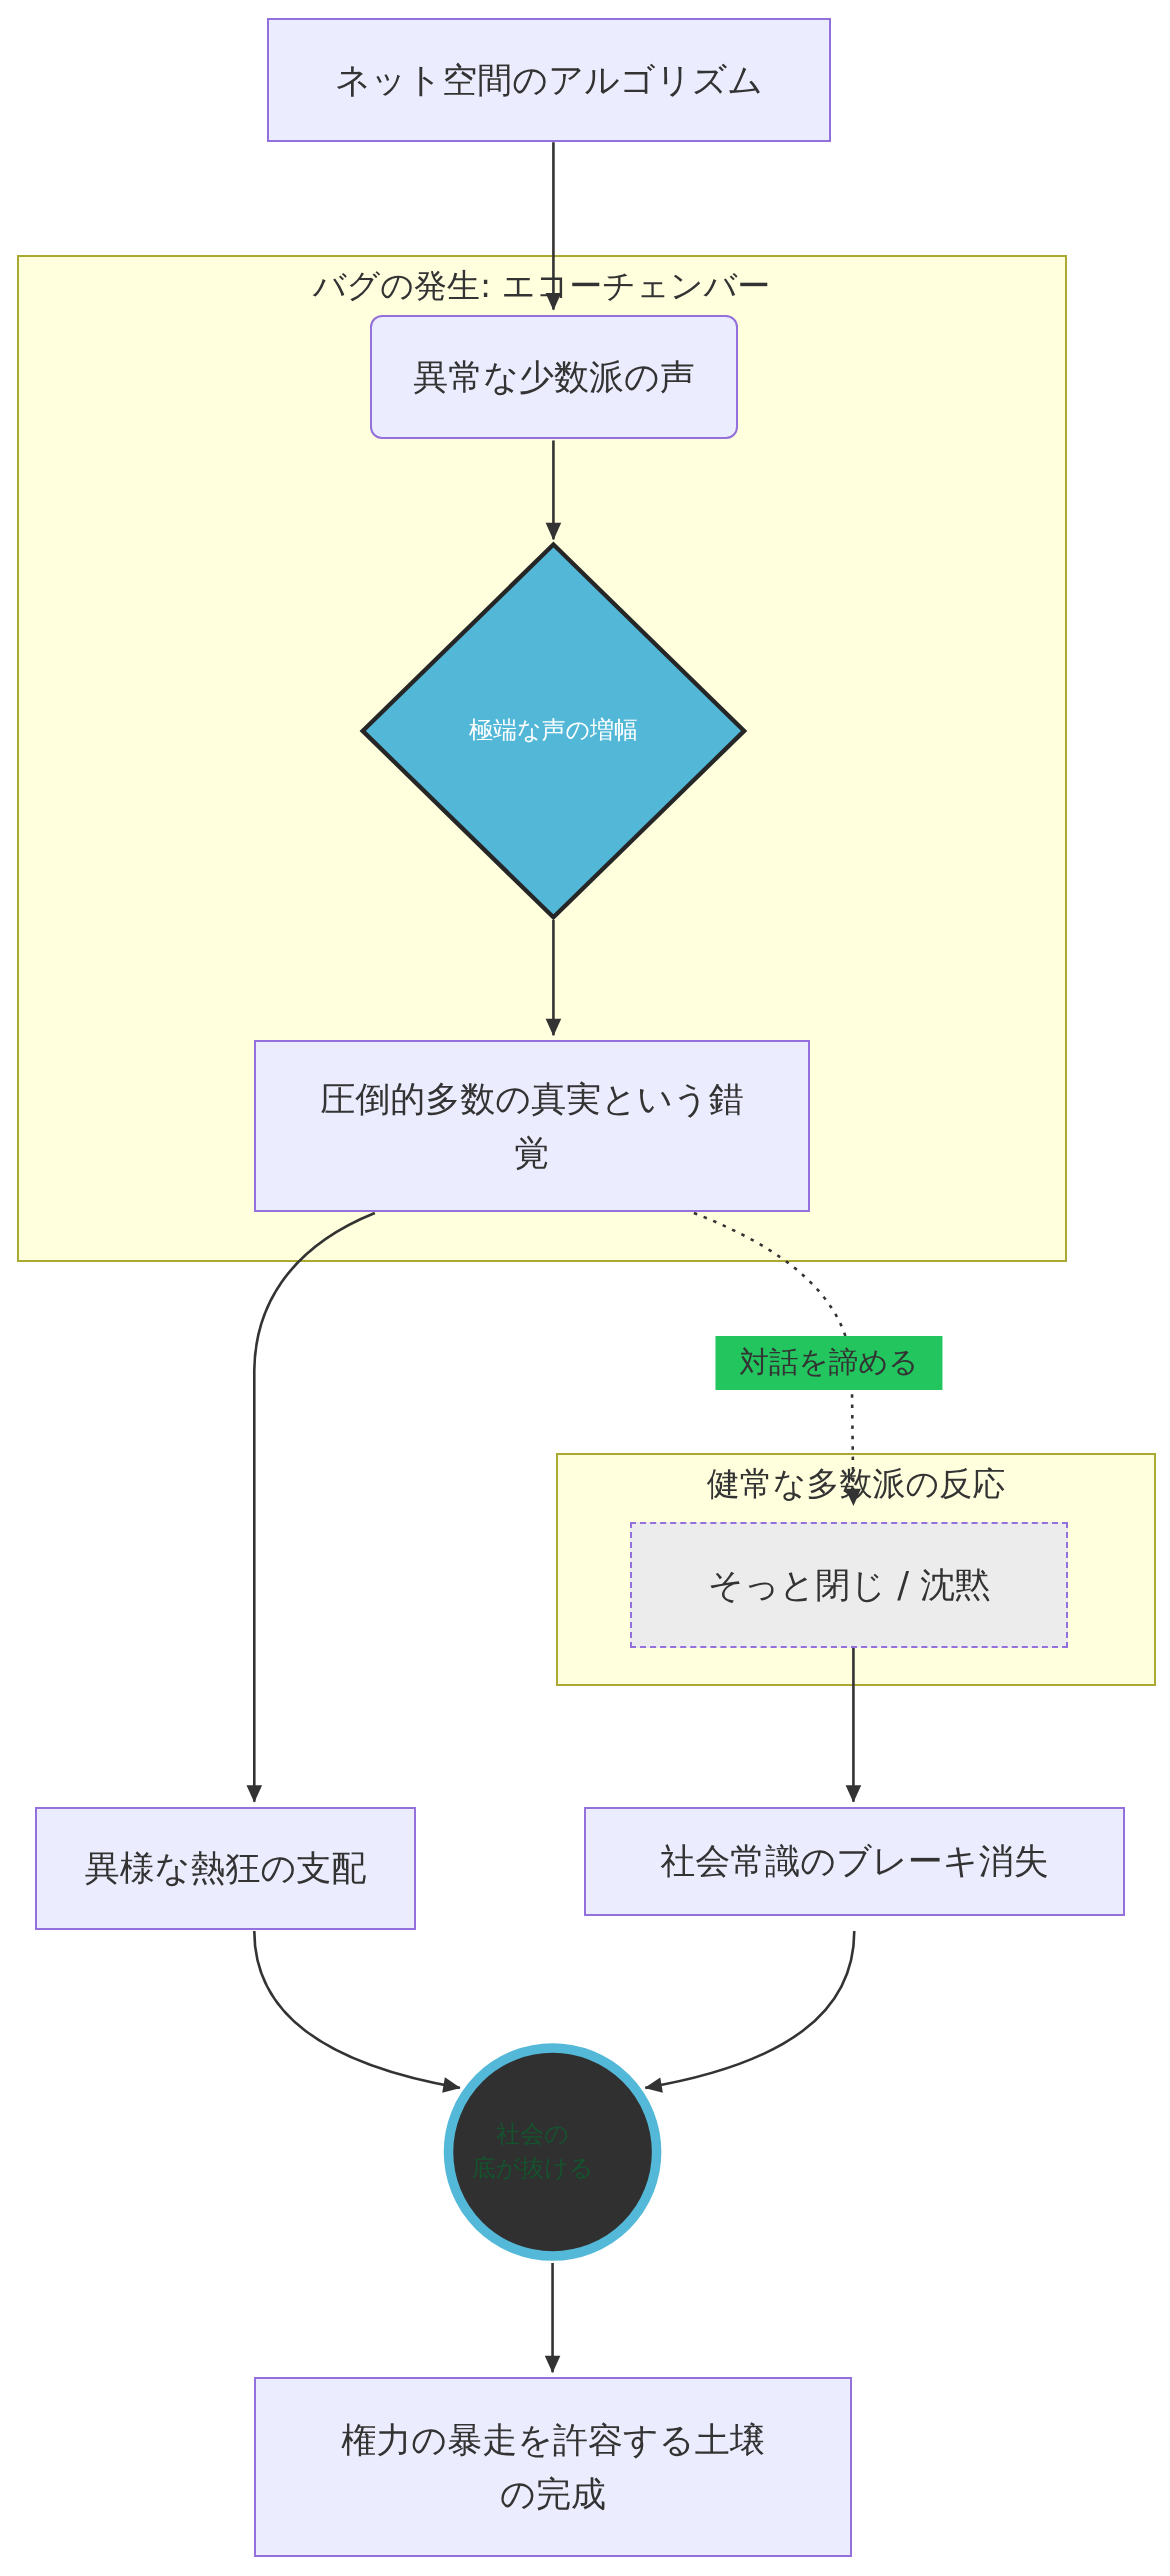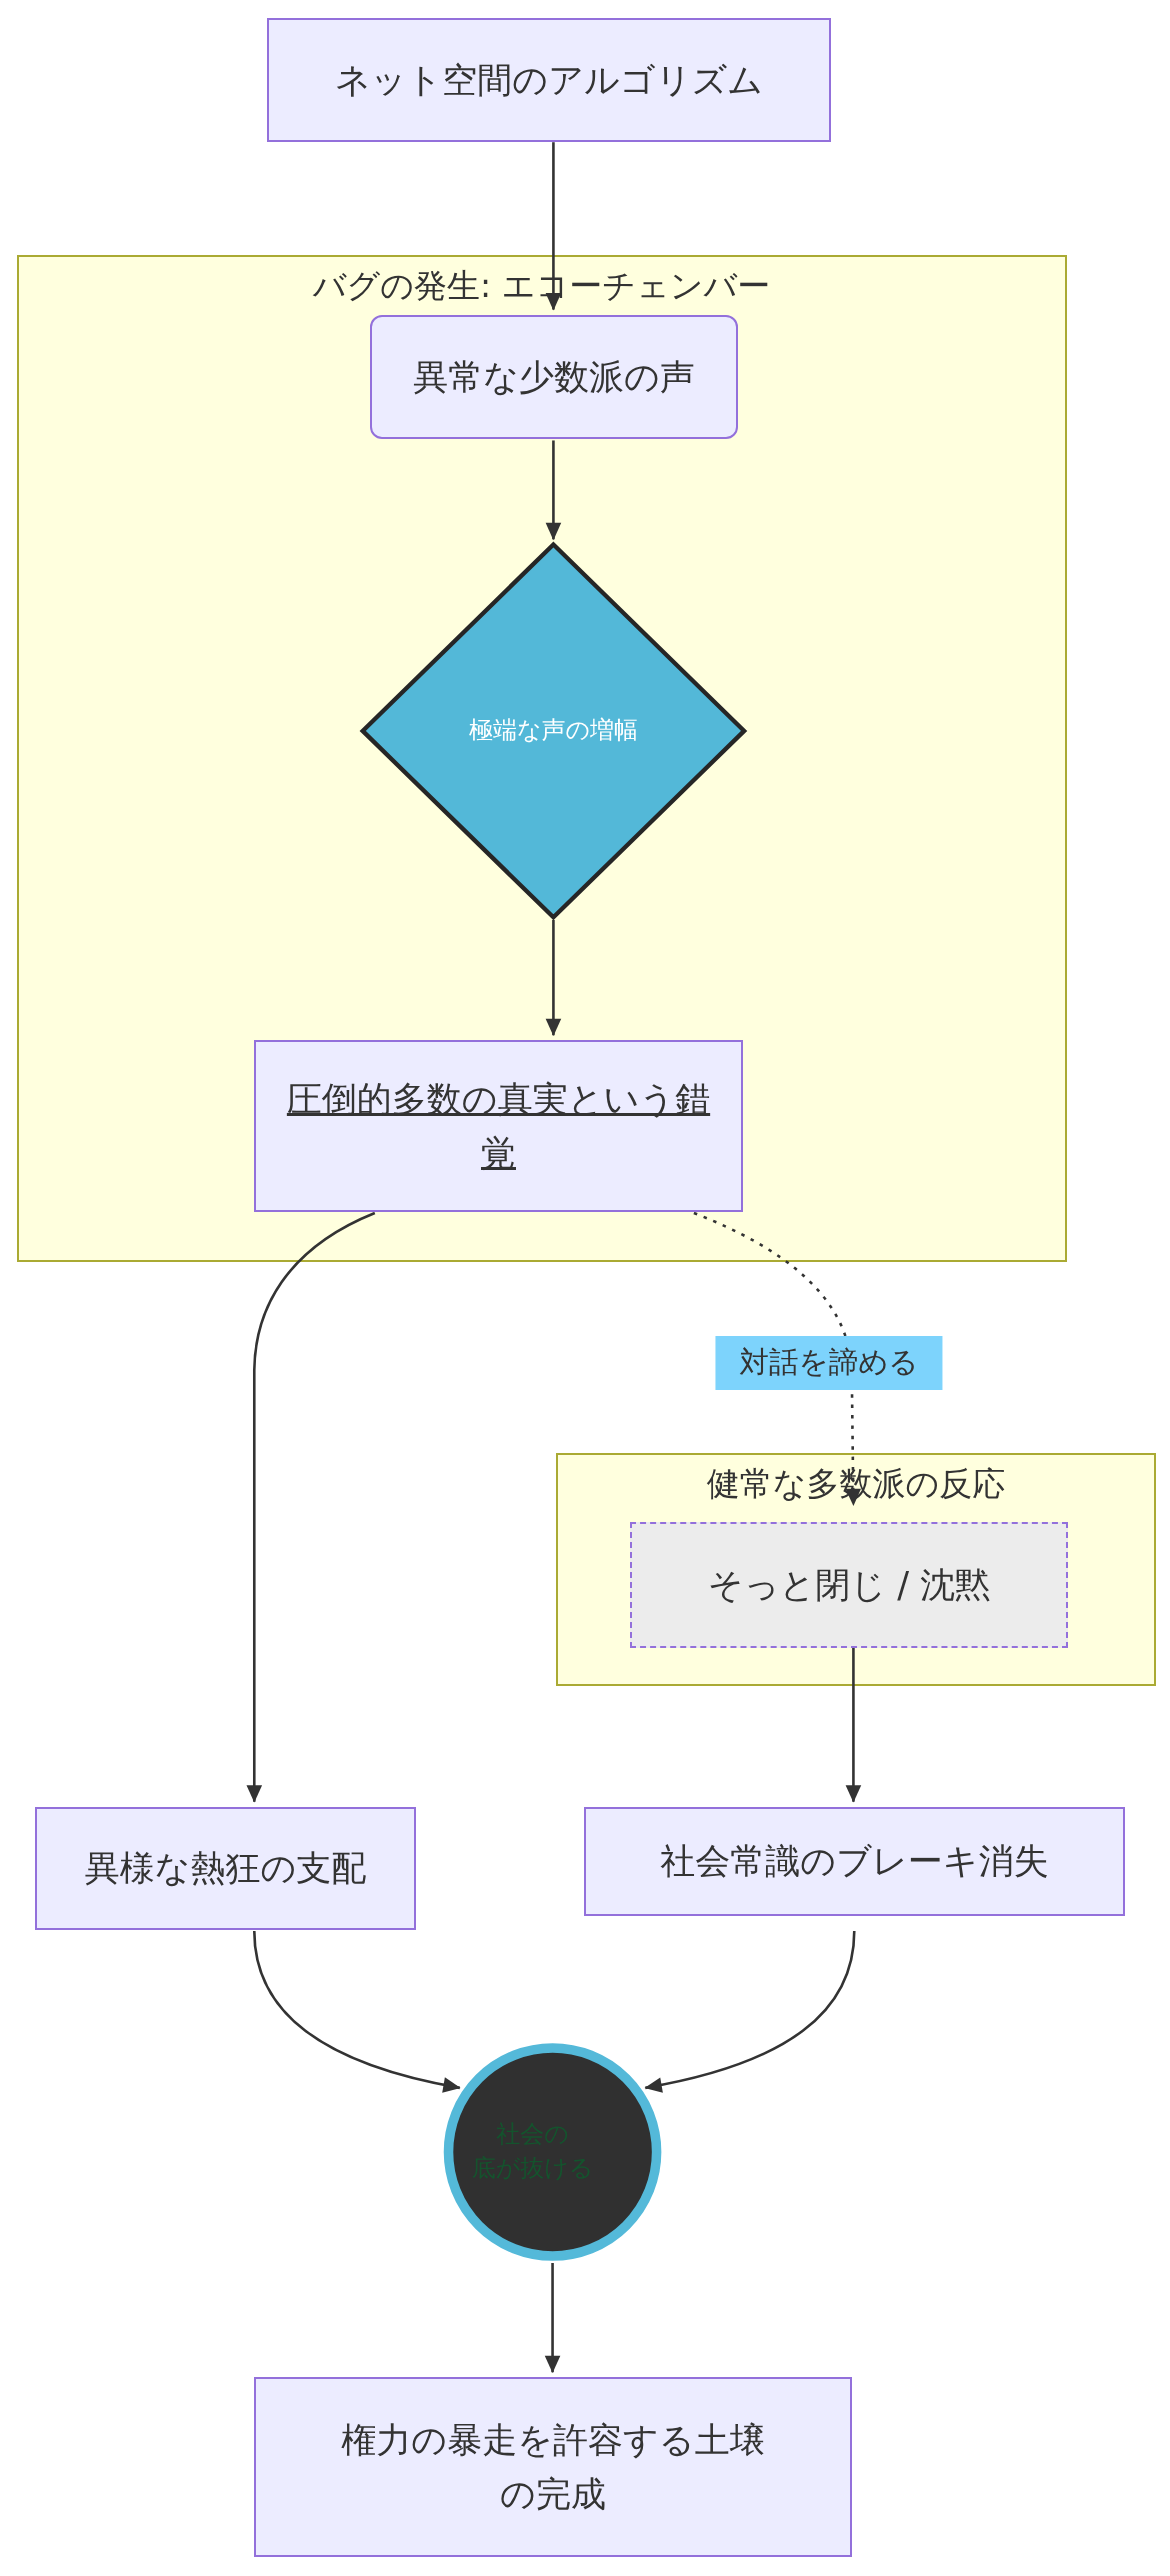--- a/index.html
+++ b/index.html
@@ -44,21 +44,21 @@
     box-sizing:border-box;
     display:flex;align-items:center;justify-content:center;
     text-align:center;
     font-size:35px;line-height:1.55;
     color:#333333;
     white-space:pre-line;
     z-index:3;
   }
   #node-algorithm{left:267px;top:18px;width:564px;height:124px;}
   #node-minority{left:370px;top:315px;width:368px;height:124px;border-radius:12px;}
-  #node-illusion{left:254px;top:1040px;width:489px;height:172px;text-decoration:underline;}
+  #node-illusion{left:254px;top:1040px;width:556px;height:172px;}
   #node-silence{left:630px;top:1509px;width:438px;height:126px;background:#ECECEC;border:2.6px dashed #9370DB;margin-top:13px;}
   #node-frenzy{left:35px;top:1807px;width:381px;height:123px;}
   #node-brakes{left:584px;top:1807px;width:541px;height:109px;}
   #node-soil{left:254px;top:2377px;width:598px;height:180px;}
 
   
   .shape-label{
     position:absolute;
     display:flex;align-items:center;justify-content:center;
     text-align:center;
@@ -66,21 +66,21 @@
     white-space:pre-line;
     z-index:3;
     pointer-events:none;
   }
   #label-amplify{left:380px;top:685px;width:347px;height:92px;color:#FFFFFF;}
   #label-bottom{left:394px;top:2091px;width:277px;height:121px;color:#14532d;}
 
   
   .edge-label{
     position:absolute;
-    background:#7dd3fc;
+    background:#22c55e;
     color:#333333;
     font-size:29.5px;
     padding:7px 24px;
     transform:translateX(-50%);
     z-index:4;
     white-space:nowrap;
   }
   #label-giveup{left:829px;top:1336px;}
 </style>
 </head>

